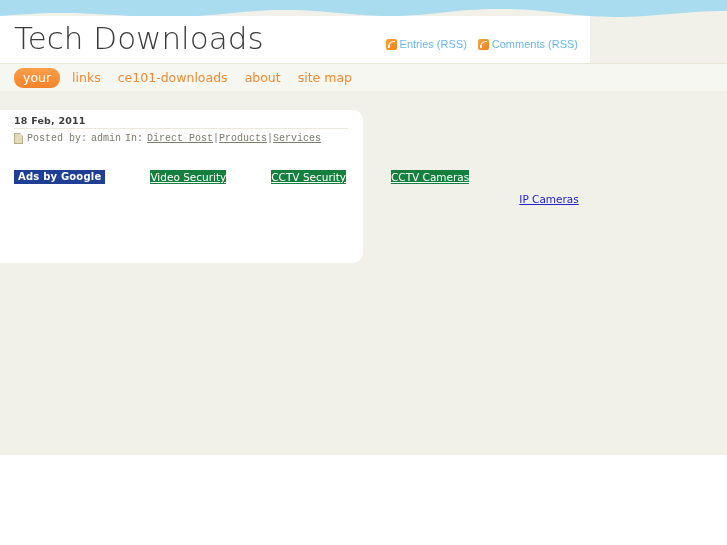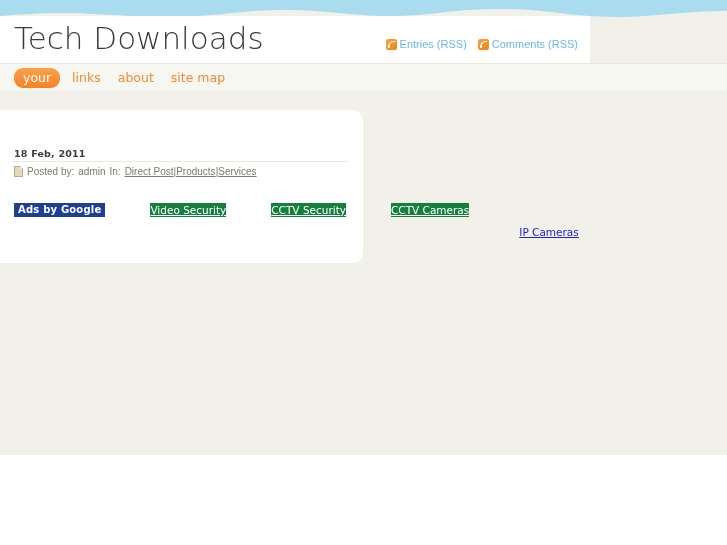--- a/index.html
+++ b/index.html
@@ -132,21 +132,21 @@
   
   .post-card {
     position: absolute;
     left: 0;
     top: 110px;
     width: 363px;
     height: 153px;
     background: #ffffff;
     border-radius: 0 10px 10px 0;
     box-sizing: border-box;
-    padding: 38px 16px 0 14px;
+    padding: 5px 16px 0 14px;
   }
   .post-date {
     font-size: 9.5px;
     font-weight: bold;
     color: #3d3d3d;
     font-family: "DejaVu Sans", sans-serif;
     letter-spacing: 0.2px;
     margin-bottom: 2px;
   }
   .post-title {
@@ -160,21 +160,21 @@
   }
   .post-sep {
     height: 1px;
     background: #ece9dc;
     width: 334px;
     margin-bottom: 4px;
   }
   .post-meta {
     font-size: 10px;
     color: #7b7b6e;
-    font-family: Liberation Sans, sans-serif;
+    font-family: Liberation Mono, monospace;
     display: flex;
     align-items: center;
     gap: 4px;
     white-space: nowrap;
     margin-bottom: 4px;
   }
   .doc-icon {
     width: 7px;
     height: 9px;
     background: #e4d9b8;
@@ -249,20 +249,21 @@
     <a class="rss-link" href="#">
       <span class="rss-icon"></span>
       <span>Comments (RSS)</span>
     </a>
   </div>
 </div>
 
 <div class="nav-bar">
   <a class="nav-item active" href="#">your</a>
   <a class="nav-item" href="#">links</a>
+  <a class="nav-item" href="#">ce101-downloads</a>
   <a class="nav-item" href="#">about</a>
   <a class="nav-item" href="#">site map</a>
 </div>
 
 <div class="post-card">
   <div class="post-date">18 Feb, 2011</div>
   <div class="post-sep"></div>
 
   <div class="post-meta">
     <span class="doc-icon"></span>

